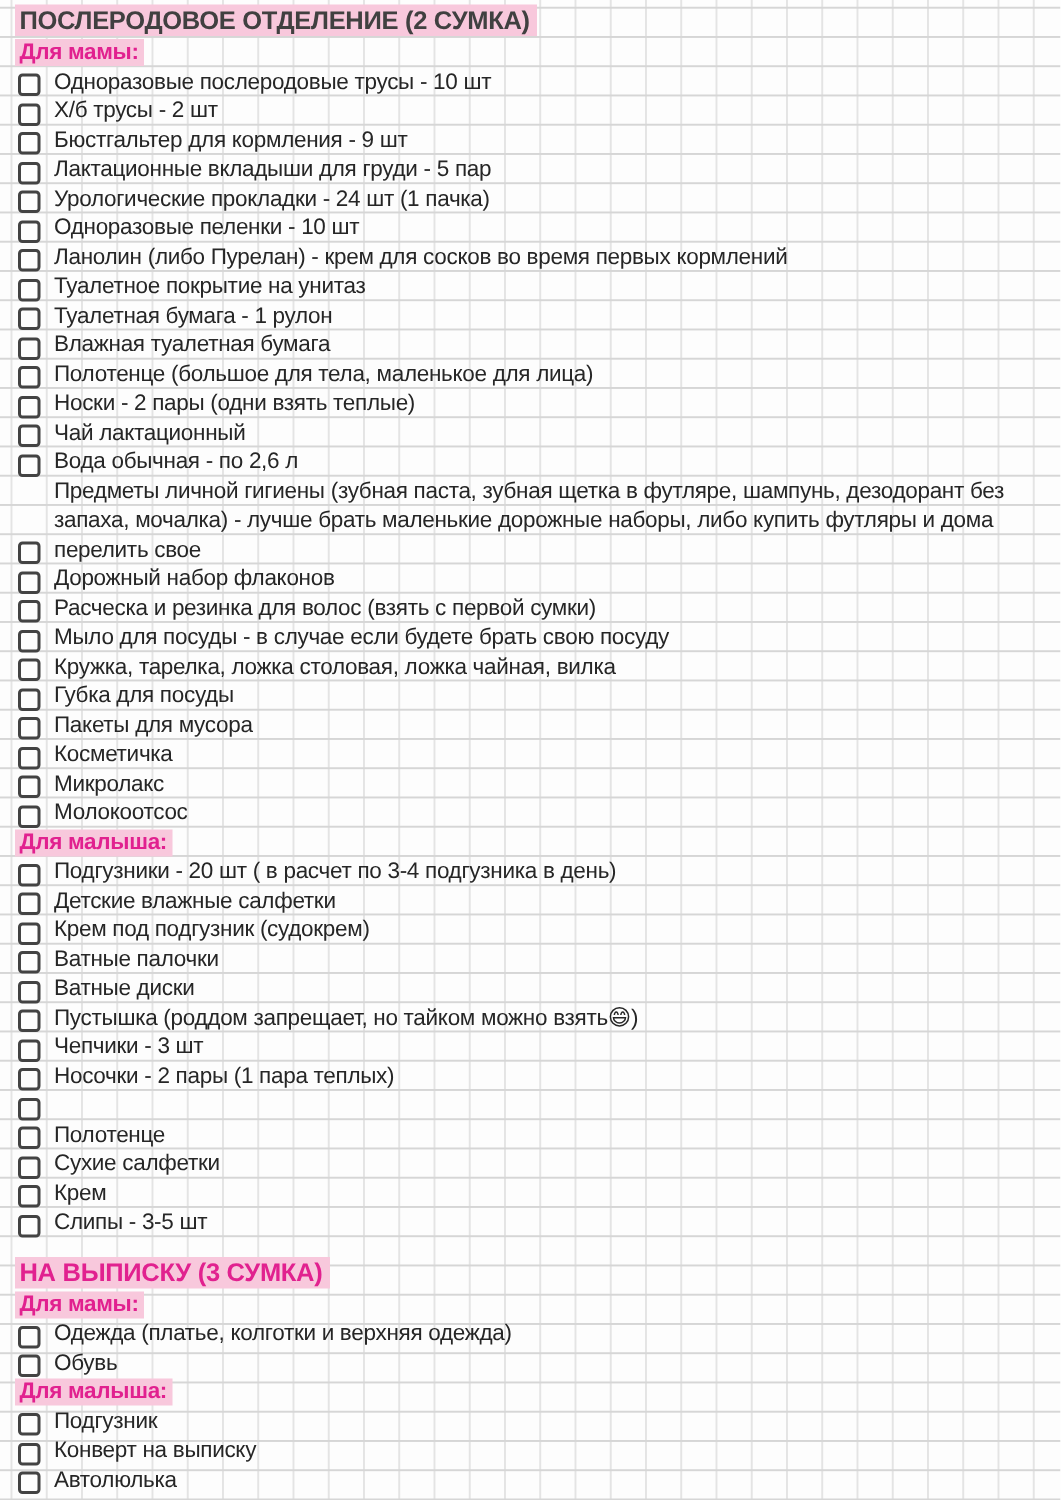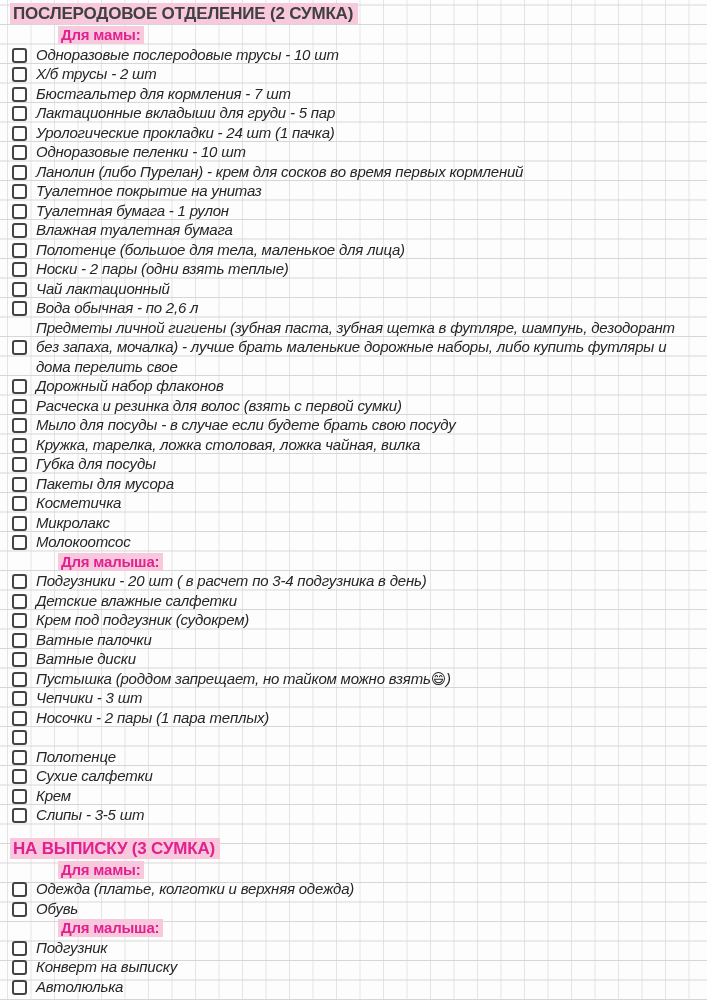--- a/index.html
+++ b/index.html
@@ -25,36 +25,35 @@
   .section-title {
     display: inline-block;
     margin-left: 10px;
     padding: 0 5px 0 3px;
     font-size: 17px;
     font-weight: bold;
     letter-spacing: -0.2px;
     line-height: 21px;
     white-space: nowrap;
   }
-  .group-row { height: 19.5px; line-height: 19.5px; margin-left: 48px; }
+  .group-row { height: 19.5px; line-height: 19.5px; }
   .group-label {
     display: inline-block;
     margin-left: 10px;
     padding: 0 4px 0 3px;
     font-size: 15px;
     font-weight: bold;
     letter-spacing: -0.2px;
     line-height: 18px;
     white-space: nowrap;
   }
   .item-row {
     display: flex;
-    align-items: center;
+    align-items: flex-end;
     min-height: 19.5px;
-    font-style: italic;
   }
   .checkbox {
     flex: none;
     width: 15px;
     height: 15px;
     margin: 2px 9px 0 12px;
     border: 2px solid #434343;
     border-radius: 3px;
     background: #fdfdfd;
     cursor: pointer;
@@ -84,21 +83,21 @@
   <div class="item-row">
     <span class="checkbox" role="checkbox" aria-checked="false" style="border-color: rgb(67, 67, 67);"></span>
     <span class="item-text">Одноразовые послеродовые трусы - 10 шт</span>
   </div>
           <div class="item-row">
     <span class="checkbox" role="checkbox" aria-checked="false" style="border-color: rgb(67, 67, 67);"></span>
     <span class="item-text">Х/б трусы - 2 шт</span>
   </div>
           <div class="item-row">
     <span class="checkbox" role="checkbox" aria-checked="false" style="border-color: rgb(67, 67, 67);"></span>
-    <span class="item-text">Бюстгальтер для кормления - 7 шт</span>
+    <span class="item-text">Бюстгальтер для кормления - 9 шт</span>
   </div>
           <div class="item-row">
     <span class="checkbox" role="checkbox" aria-checked="false" style="border-color: rgb(67, 67, 67);"></span>
     <span class="item-text">Лактационные вкладыши для груди - 5 пар</span>
   </div>
           <div class="item-row">
     <span class="checkbox" role="checkbox" aria-checked="false" style="border-color: rgb(67, 67, 67);"></span>
     <span class="item-text">Урологические прокладки - 24 шт (1 пачка)</span>
   </div>
           <div class="item-row">

